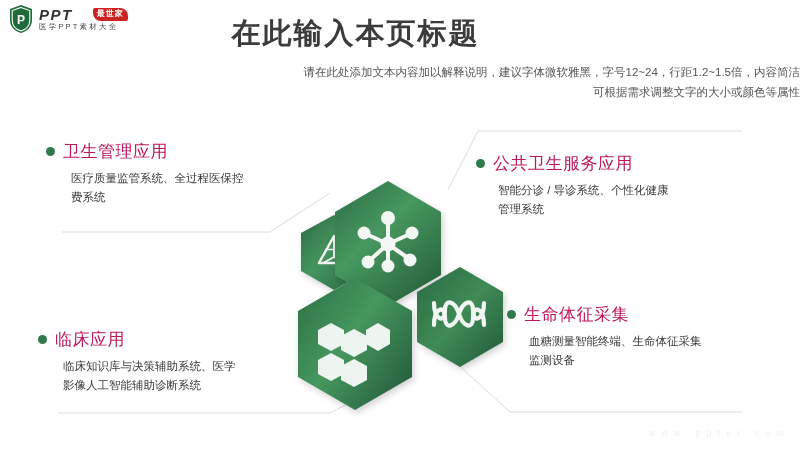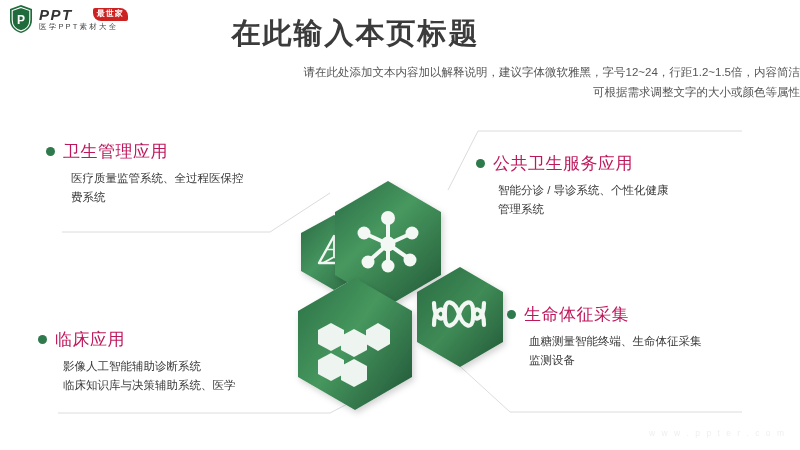--- a/index.html
+++ b/index.html
@@ -219,22 +219,22 @@
     <div>管理系统</div>
   </div>
 </div>
 
 <div class="callout" id="callout-3">
   <div class="head">
     <span class="dot"></span>
     <span class="title">临床应用</span>
   </div>
   <div class="body">
+    <div>临床知识库与决策辅助系统、医学</div>
     <div>影像人工智能辅助诊断系统</div>
-    <div>临床知识库与决策辅助系统、医学</div>
   </div>
 </div>
 
 <div class="callout" id="callout-4">
   <div class="head">
     <span class="dot"></span>
     <span class="title">生命体征采集</span>
   </div>
   <div class="body">
     <div>血糖测量智能终端、生命体征采集</div>

